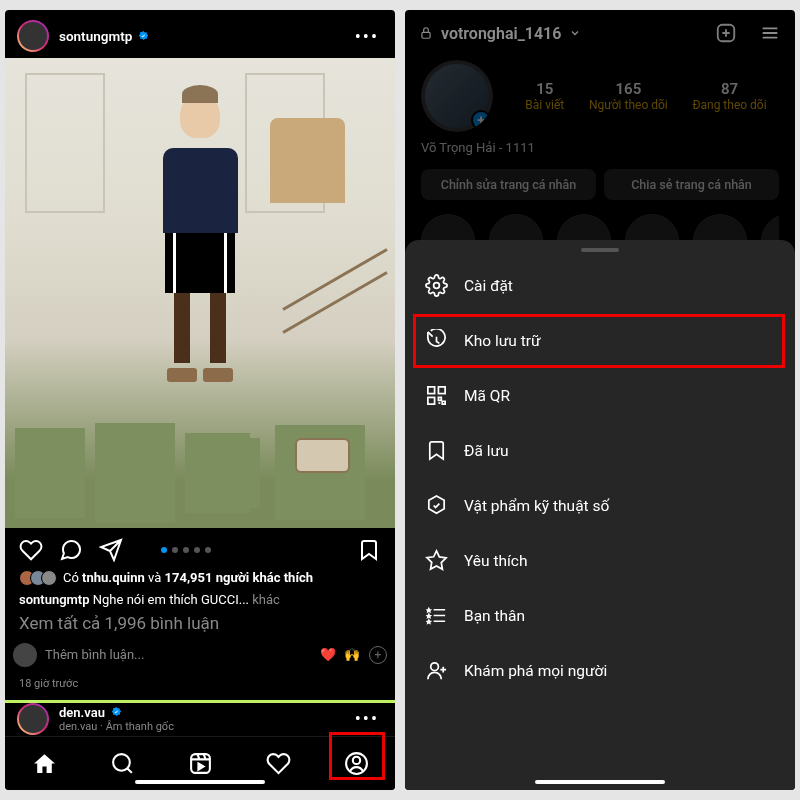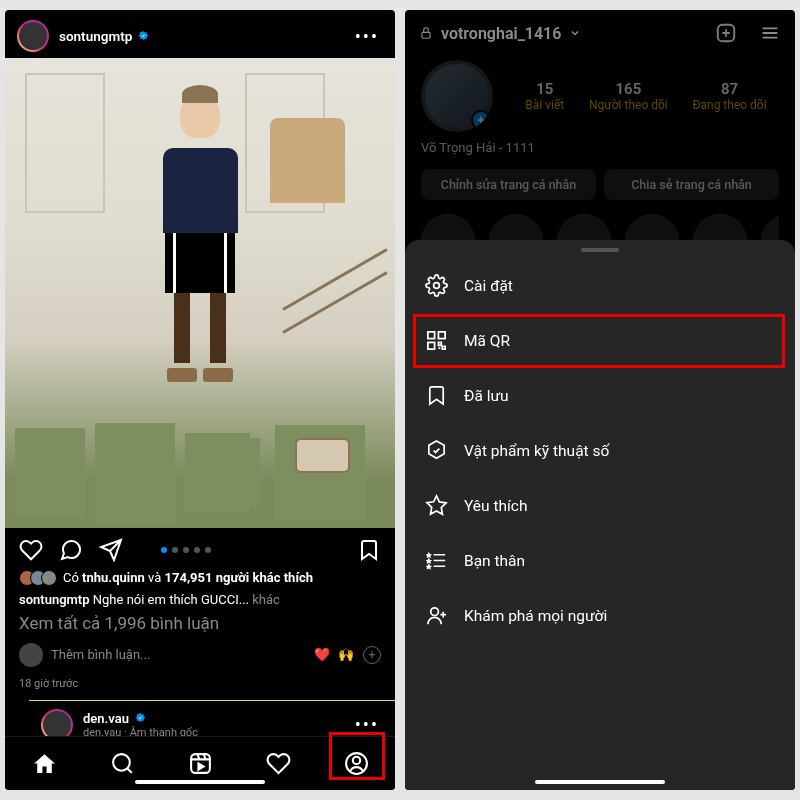--- a/index.html
+++ b/index.html
@@ -91,28 +91,28 @@
 
   .post-info{padding:0 14px;font-size:13px;line-height:1.5;}
   .likes-row{display:flex;align-items:center;gap:6px;margin-bottom:2px;}
   .like-avatars{display:flex;}
   .la{width:16px;height:16px;border-radius:50%;border:1px solid #000;margin-left:-5px;background:#888;}
   .la:first-child{margin-left:0;background:#a64;}
   .la:nth-child(2){background:#789;}
   .caption{margin-bottom:2px;}
   .caption .u{font-weight:600;}
   .comments-link{color:#888;font-size:17px;}
-  .add-comment{display:flex;align-items:center;gap:8px;padding:6px 14px;}
+  .add-comment{display:flex;align-items:center;gap:8px;padding:6px 8px;}
   .ac-avatar{width:24px;height:24px;border-radius:50%;background:#444;}
   .ac-input{color:#888;font-size:13px;flex:1;}
   .emoji{font-size:13px;}
   .add-circle{width:18px;height:18px;border:1px solid #666;border-radius:50%;display:flex;align-items:center;justify-content:center;color:#666;font-size:12px;}
   .time{color:#888;font-size:11px;padding:4px 14px 10px;}
 
-  .second-post{border-top:1px solid #bef264;padding-top:8px;margin-left:24px;}
+  .second-post{border-top:3px solid #bef264;}
   .sp-header{display:flex;align-items:center;padding:0 12px;gap:10px;}
   .sp-text{display:flex;flex-direction:column;}
   .sp-user{display:flex;align-items:center;gap:5px;font-weight:600;font-size:13px;}
   .sp-sub{color:#888;font-size:11px;}
 
   .bottom-nav{
     position:absolute;bottom:0;left:0;right:0;height:54px;
     display:flex;justify-content:space-around;align-items:center;
     border-top:1px solid #1a1a1a;background:#000;
   }
@@ -355,20 +355,27 @@
 
       <div class="menu-item">
         <svg viewBox="0 0 24 24" fill="none" stroke="#fff" stroke-width="1.8">
             <circle cx="12" cy="12" r="3"></circle>
             <path d="M19.4 15a1.65 1.65 0 0 0 .33 1.82l.06.06a2 2 0 1 1-2.83 2.83l-.06-.06a1.65 1.65 0 0 0-1.82-.33 1.65 1.65 0 0 0-1 1.51V21a2 2 0 0 1-4 0v-.09A1.65 1.65 0 0 0 9 19.4a1.65 1.65 0 0 0-1.82.33l-.06.06a2 2 0 1 1-2.83-2.83l.06-.06a1.65 1.65 0 0 0 .33-1.82 1.65 1.65 0 0 0-1.51-1H3a2 2 0 0 1 0-4h.09A1.65 1.65 0 0 0 4.6 9a1.65 1.65 0 0 0-.33-1.82l-.06-.06a2 2 0 1 1 2.83-2.83l.06.06a1.65 1.65 0 0 0 1.82.33H9a1.65 1.65 0 0 0 1-1.51V3a2 2 0 0 1 4 0v.09a1.65 1.65 0 0 0 1 1.51 1.65 1.65 0 0 0 1.82-.33l.06-.06a2 2 0 1 1 2.83 2.83l-.06.06a1.65 1.65 0 0 0-.33 1.82V9a1.65 1.65 0 0 0 1.51 1H21a2 2 0 0 1 0 4h-.09a1.65 1.65 0 0 0-1.51 1z"></path>
           </svg>
         <span>Cài đặt</span>
       </div>
       <div class="menu-item">
         <svg viewBox="0 0 24 24" fill="none" stroke="#fff" stroke-width="1.8">
+            <path d="M3 3v5a9 9 0 1 0 3-6"></path>
+            <path d="M3 3l5 5M12 8v5l3 2"></path>
+          </svg>
+        <span>Kho lưu trữ</span>
+      </div>
+      <div class="menu-item">
+        <svg viewBox="0 0 24 24" fill="none" stroke="#fff" stroke-width="1.8">
             <rect x="3" y="3" width="7" height="7"></rect>
             <rect x="14" y="3" width="7" height="7"></rect>
             <rect x="3" y="14" width="7" height="7"></rect>
             <path d="M14 14h3v3h-3zM18 18h3v3h-3zM14 20h2"></path>
           </svg>
         <span>Mã QR</span>
       </div>
       <div class="menu-item">
         <svg viewBox="0 0 24 24" fill="none" stroke="#fff" stroke-width="1.8">
             <path d="M19 21l-7-5-7 5V5a2 2 0 0 1 2-2h10a2 2 0 0 1 2 2z"></path>

